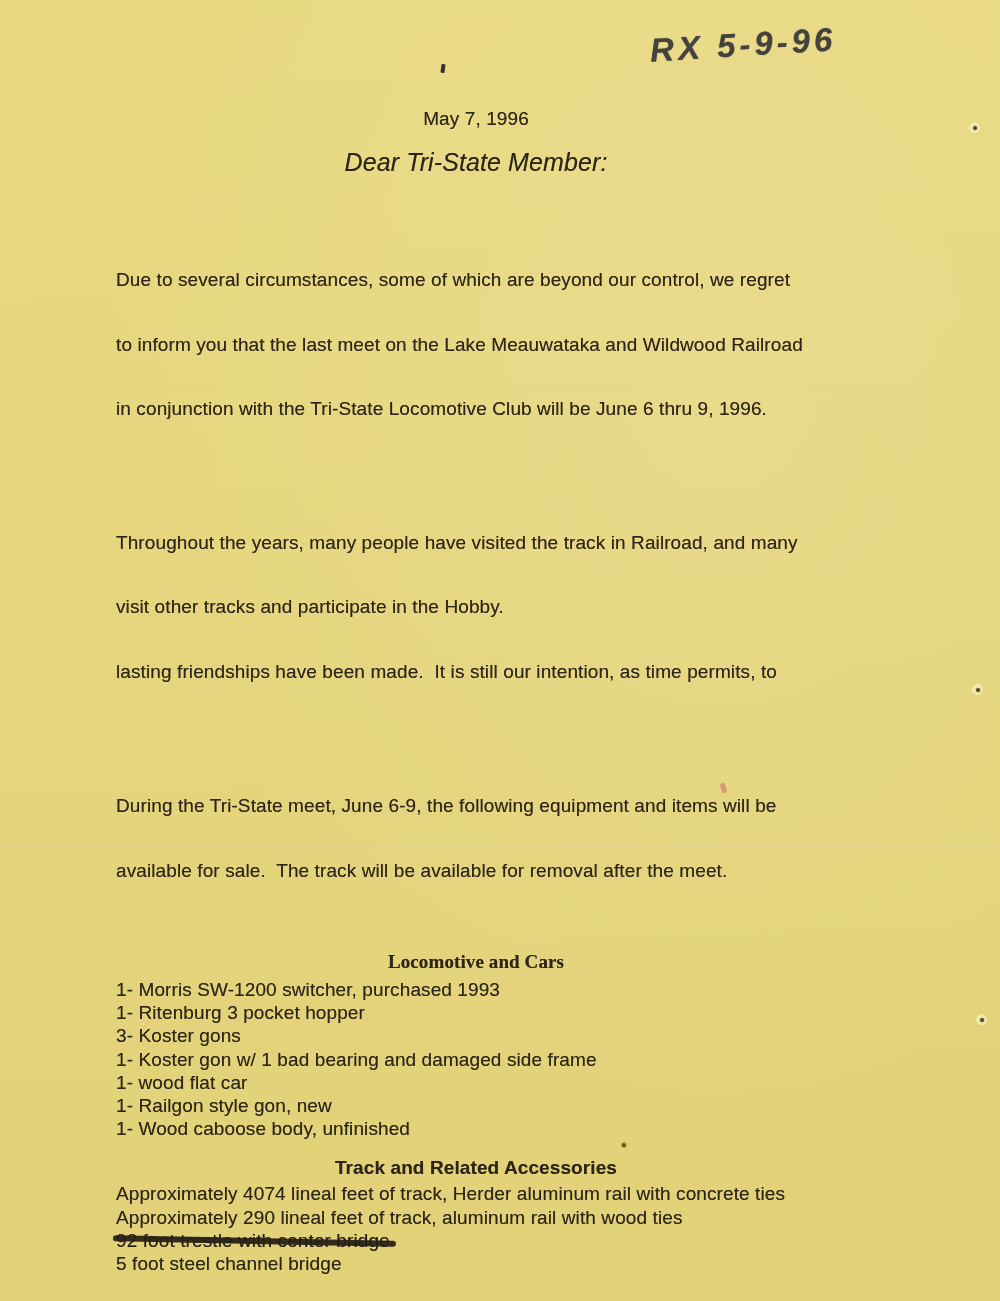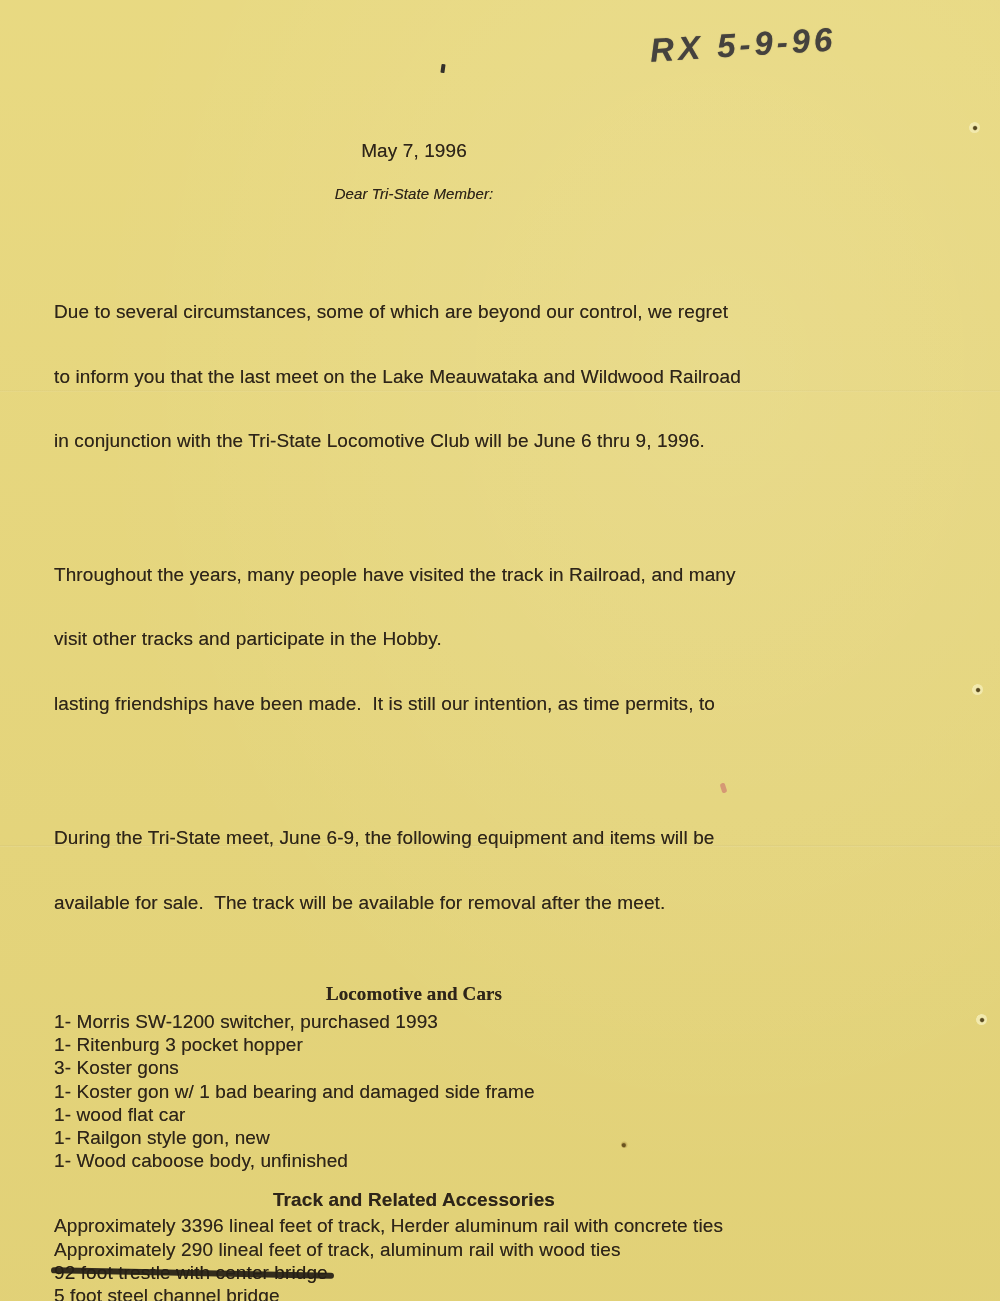--- a/index.html
+++ b/index.html
@@ -14,45 +14,44 @@
     background:
       radial-gradient(ellipse at 72% 28%, rgba(255,255,255,0.10), rgba(255,255,255,0) 62%),
       linear-gradient(178deg, rgba(255,250,220,0.06), rgba(120,95,30,0.05)),
       #e7d77c;
     color: #2e2519;
   }
 
   .content {
     position: absolute;
     inset: 0;
-    padding-left: 54px;
+    padding-left: 116px;
     font-size: 19px;
     letter-spacing: 0.1px;
     text-shadow: 0 0 0.6px rgba(46,37,25,0.55);
-    margin-top: 32px;
   }
 
   .handwriting {
     position: absolute;
     top: 26px;
     left: 650px;
     font-size: 33px;
     font-style: italic;
     font-weight: bold;
     letter-spacing: 4px;
     color: #45423e;
     transform: rotate(-3.5deg);
     text-shadow: 0 0 1px rgba(70,66,60,0.6);
     white-space: pre;
   }
 
   .centered-block { width: 720px; text-align: center; }
 
   .date-line   { margin-top: 108px; line-height: 21px; }
-  .salutation  { margin-top: 21px; line-height: 24px; font-size: 15px; font-style: italic; }
+  .salutation  { margin-top: 21px; line-height: 24px; font-size: 25px; font-style: italic; }
 
   .para { margin-top: 26px; line-height: 21.5px; white-space: pre-wrap; }
   .para.first { margin-top: 52px; }
   .para.third { margin-top: 27px; }
   .para-line { white-space: pre-wrap; }
   .it { }
 
   .section-title {
     width: 720px;
     text-align: center;
@@ -166,21 +165,21 @@
       <div class="list-item">3- Koster gons</div>
       <div class="list-item">1- Koster gon w/ 1 bad bearing and damaged side frame</div>
       <div class="list-item">1- wood flat car</div>
       <div class="list-item">1- Railgon style gon, new</div>
       <div class="list-item">1- Wood caboose body, unfinished</div>
     </div>
 
     <div class="section-title title-track">Track and Related Accessories</div>
 
     <div class="item-list track">
-      <div class="list-item">Approximately 3396 lineal feet of track, Herder aluminum rail with concrete ties</div>
+      <div class="list-item">Approximately 4074 lineal feet of track, Herder aluminum rail with concrete ties</div>
       <div class="list-item">Approximately 290 lineal feet of track, aluminum rail with wood ties</div>
       <div class="list-item struck">92 foot trestle with center bridge</div>
       <div class="list-item">5 foot steel channel bridge</div>
 
     </div>
 
   </div>
 
   <div class="fold-crease crease-1"></div>
   <div class="fold-crease crease-2"></div>

